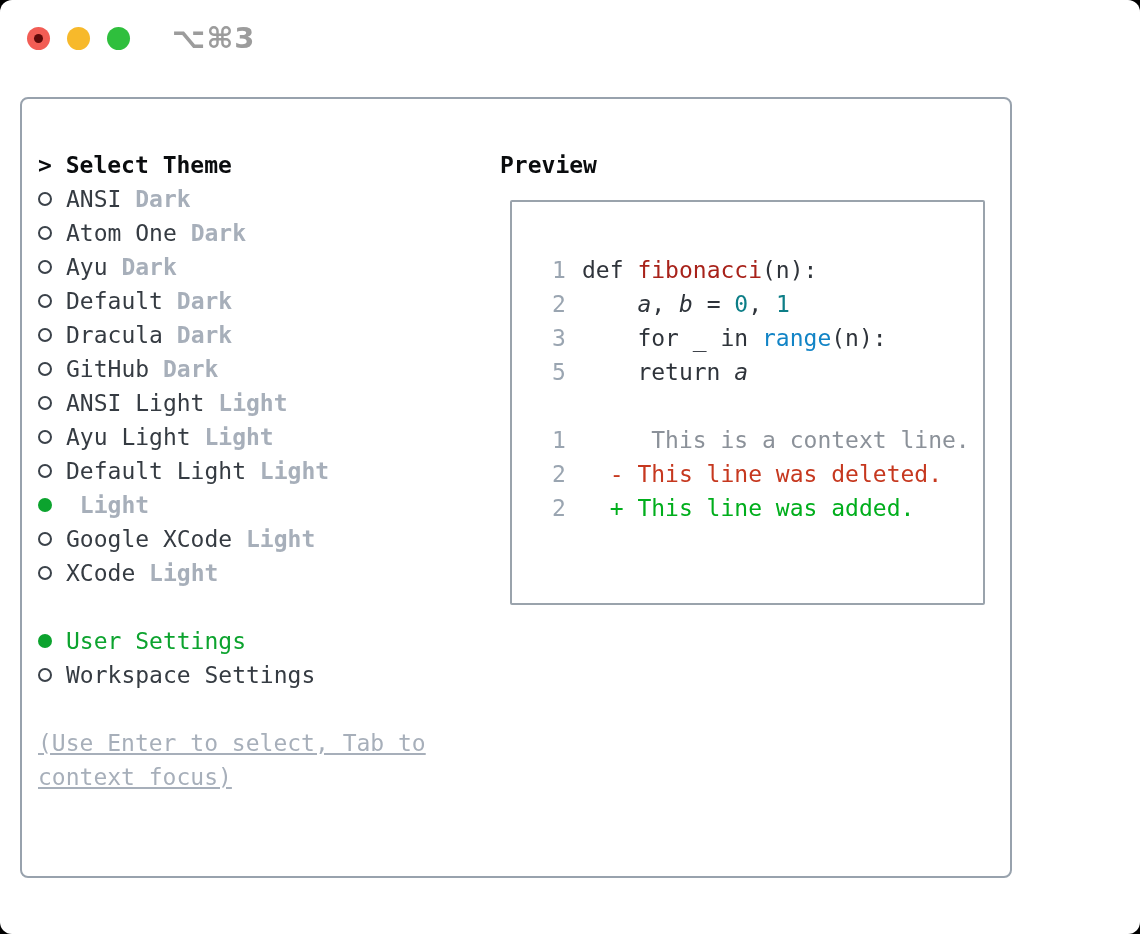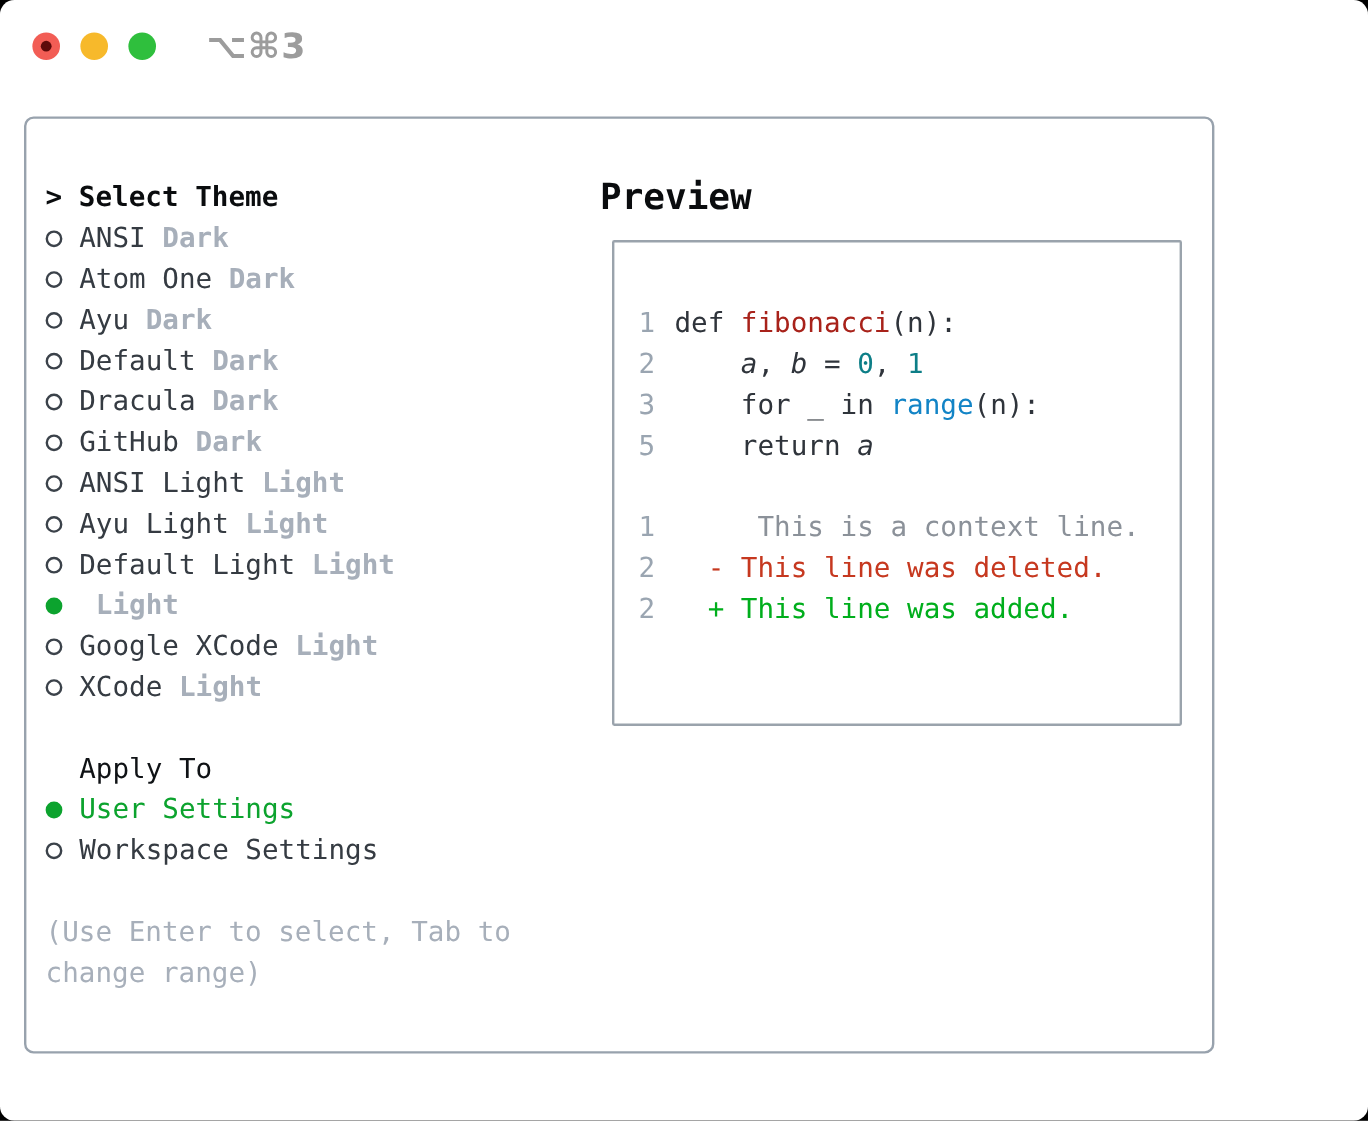--- a/index.html
+++ b/index.html
@@ -39,32 +39,32 @@
   .panel-header{font-weight:bold;color:#0a0c0e;}
   .bullet{
     display:inline-block;width:14px;height:14px;border-radius:50%;
     box-sizing:border-box;border:2.5px solid #3b424a;margin-right:14px;flex:0 0 auto;
   }
   .bullet.sel{border:none;background:var(--green);}
   .item-name{color:#353b42;}
   .item-name.sel{color:var(--green);}
   .item-suffix{color:#a7afba;font-weight:bold;}
   .apply-header{color:#0f1215;padding-left:28px;}
-  .hint{color:#a7afba;}
+  .hint{color:#a7afba;text-decoration:underline;}
   
   .preview-header{
     position:absolute;left:500px;top:148px;height:34px;line-height:34px;
-    font-size:30px;font-weight:bold;color:#0a0c0e;
+    font-size:23px;font-weight:bold;color:#0a0c0e;
   }
   .preview-box{
     position:absolute;left:510px;top:200px;width:475px;height:405px;
     border:2px solid #9aa3ac;border-radius:2px;box-sizing:border-box;
     padding:51px 0 0 20px;overflow:hidden;font-size:23px;
   }
-  .cl{height:34px;line-height:34px;white-space:pre;}
+  .cl{height:34px;line-height:34px;white-space:pre;margin-left:20px;}
   .ln{display:inline-block;width:30px;color:#9aa5b1;}
   .seg-plain{color:#2f343b;}
   .seg-func{color:#a8221a;}
   .seg-num{color:#0d7e87;}
   .seg-call{color:#1284c6;}
   .seg-var{color:#2f343b;font-style:italic;}
   .seg-ctx{color:#8b9199;}
   .seg-del{color:#c6381f;}
   .seg-add{color:#00ae1c;}
 </style>
@@ -94,29 +94,28 @@
         <div class="row"><span class="bullet"></span><span class="item-name">Dracula</span><span class="item-suffix"> Dark</span></div>
         <div class="row"><span class="bullet"></span><span class="item-name">GitHub</span><span class="item-suffix"> Dark</span></div>
         <div class="row"><span class="bullet"></span><span class="item-name">ANSI Light</span><span class="item-suffix"> Light</span></div>
         <div class="row"><span class="bullet"></span><span class="item-name">Ayu Light</span><span class="item-suffix"> Light</span></div>
         <div class="row"><span class="bullet"></span><span class="item-name">Default Light</span><span class="item-suffix"> Light</span></div>
         <div class="row"><span class="bullet sel"></span><span class="item-suffix"> Light</span></div>
         <div class="row"><span class="bullet"></span><span class="item-name">Google XCode</span><span class="item-suffix"> Light</span></div>
         <div class="row"><span class="bullet"></span><span class="item-name">XCode</span><span class="item-suffix"> Light</span></div>
       </div>
     <div class="row spacer"></div>
-    <div class="row apply-header">Apply To</div>
     <div id="apply-list">
         <div class="row"><span class="bullet sel"></span><span class="item-name sel">User Settings</span></div>
         <div class="row"><span class="bullet"></span><span class="item-name">Workspace Settings</span></div>
       </div>
     <div class="row spacer"></div>
     <div id="hint">
         <div class="row hint">(Use Enter to select, Tab to</div>
-        <div class="row hint">change range)</div>
+        <div class="row hint">context focus)</div>
       </div>
   </div>
 
   <div class="preview-header">Preview</div>
   <div class="preview-box">
     <div id="code-lines">
         <div class="cl"><span class="ln">1</span><span class="seg-plain">def </span><span class="seg-func">fibonacci</span><span class="seg-plain">(n):</span></div>
         <div class="cl"><span class="ln">2</span><span class="seg-plain">    </span><span class="seg-var">a</span><span class="seg-plain">, </span><span class="seg-var">b</span><span class="seg-plain"> = </span><span class="seg-num">0</span><span class="seg-plain">, </span><span class="seg-num">1</span></div>
         <div class="cl"><span class="ln">3</span><span class="seg-plain">    for _ in </span><span class="seg-call">range</span><span class="seg-plain">(n):</span></div>
         <div class="cl"><span class="ln">5</span><span class="seg-plain">    return </span><span class="seg-var">a</span></div>

